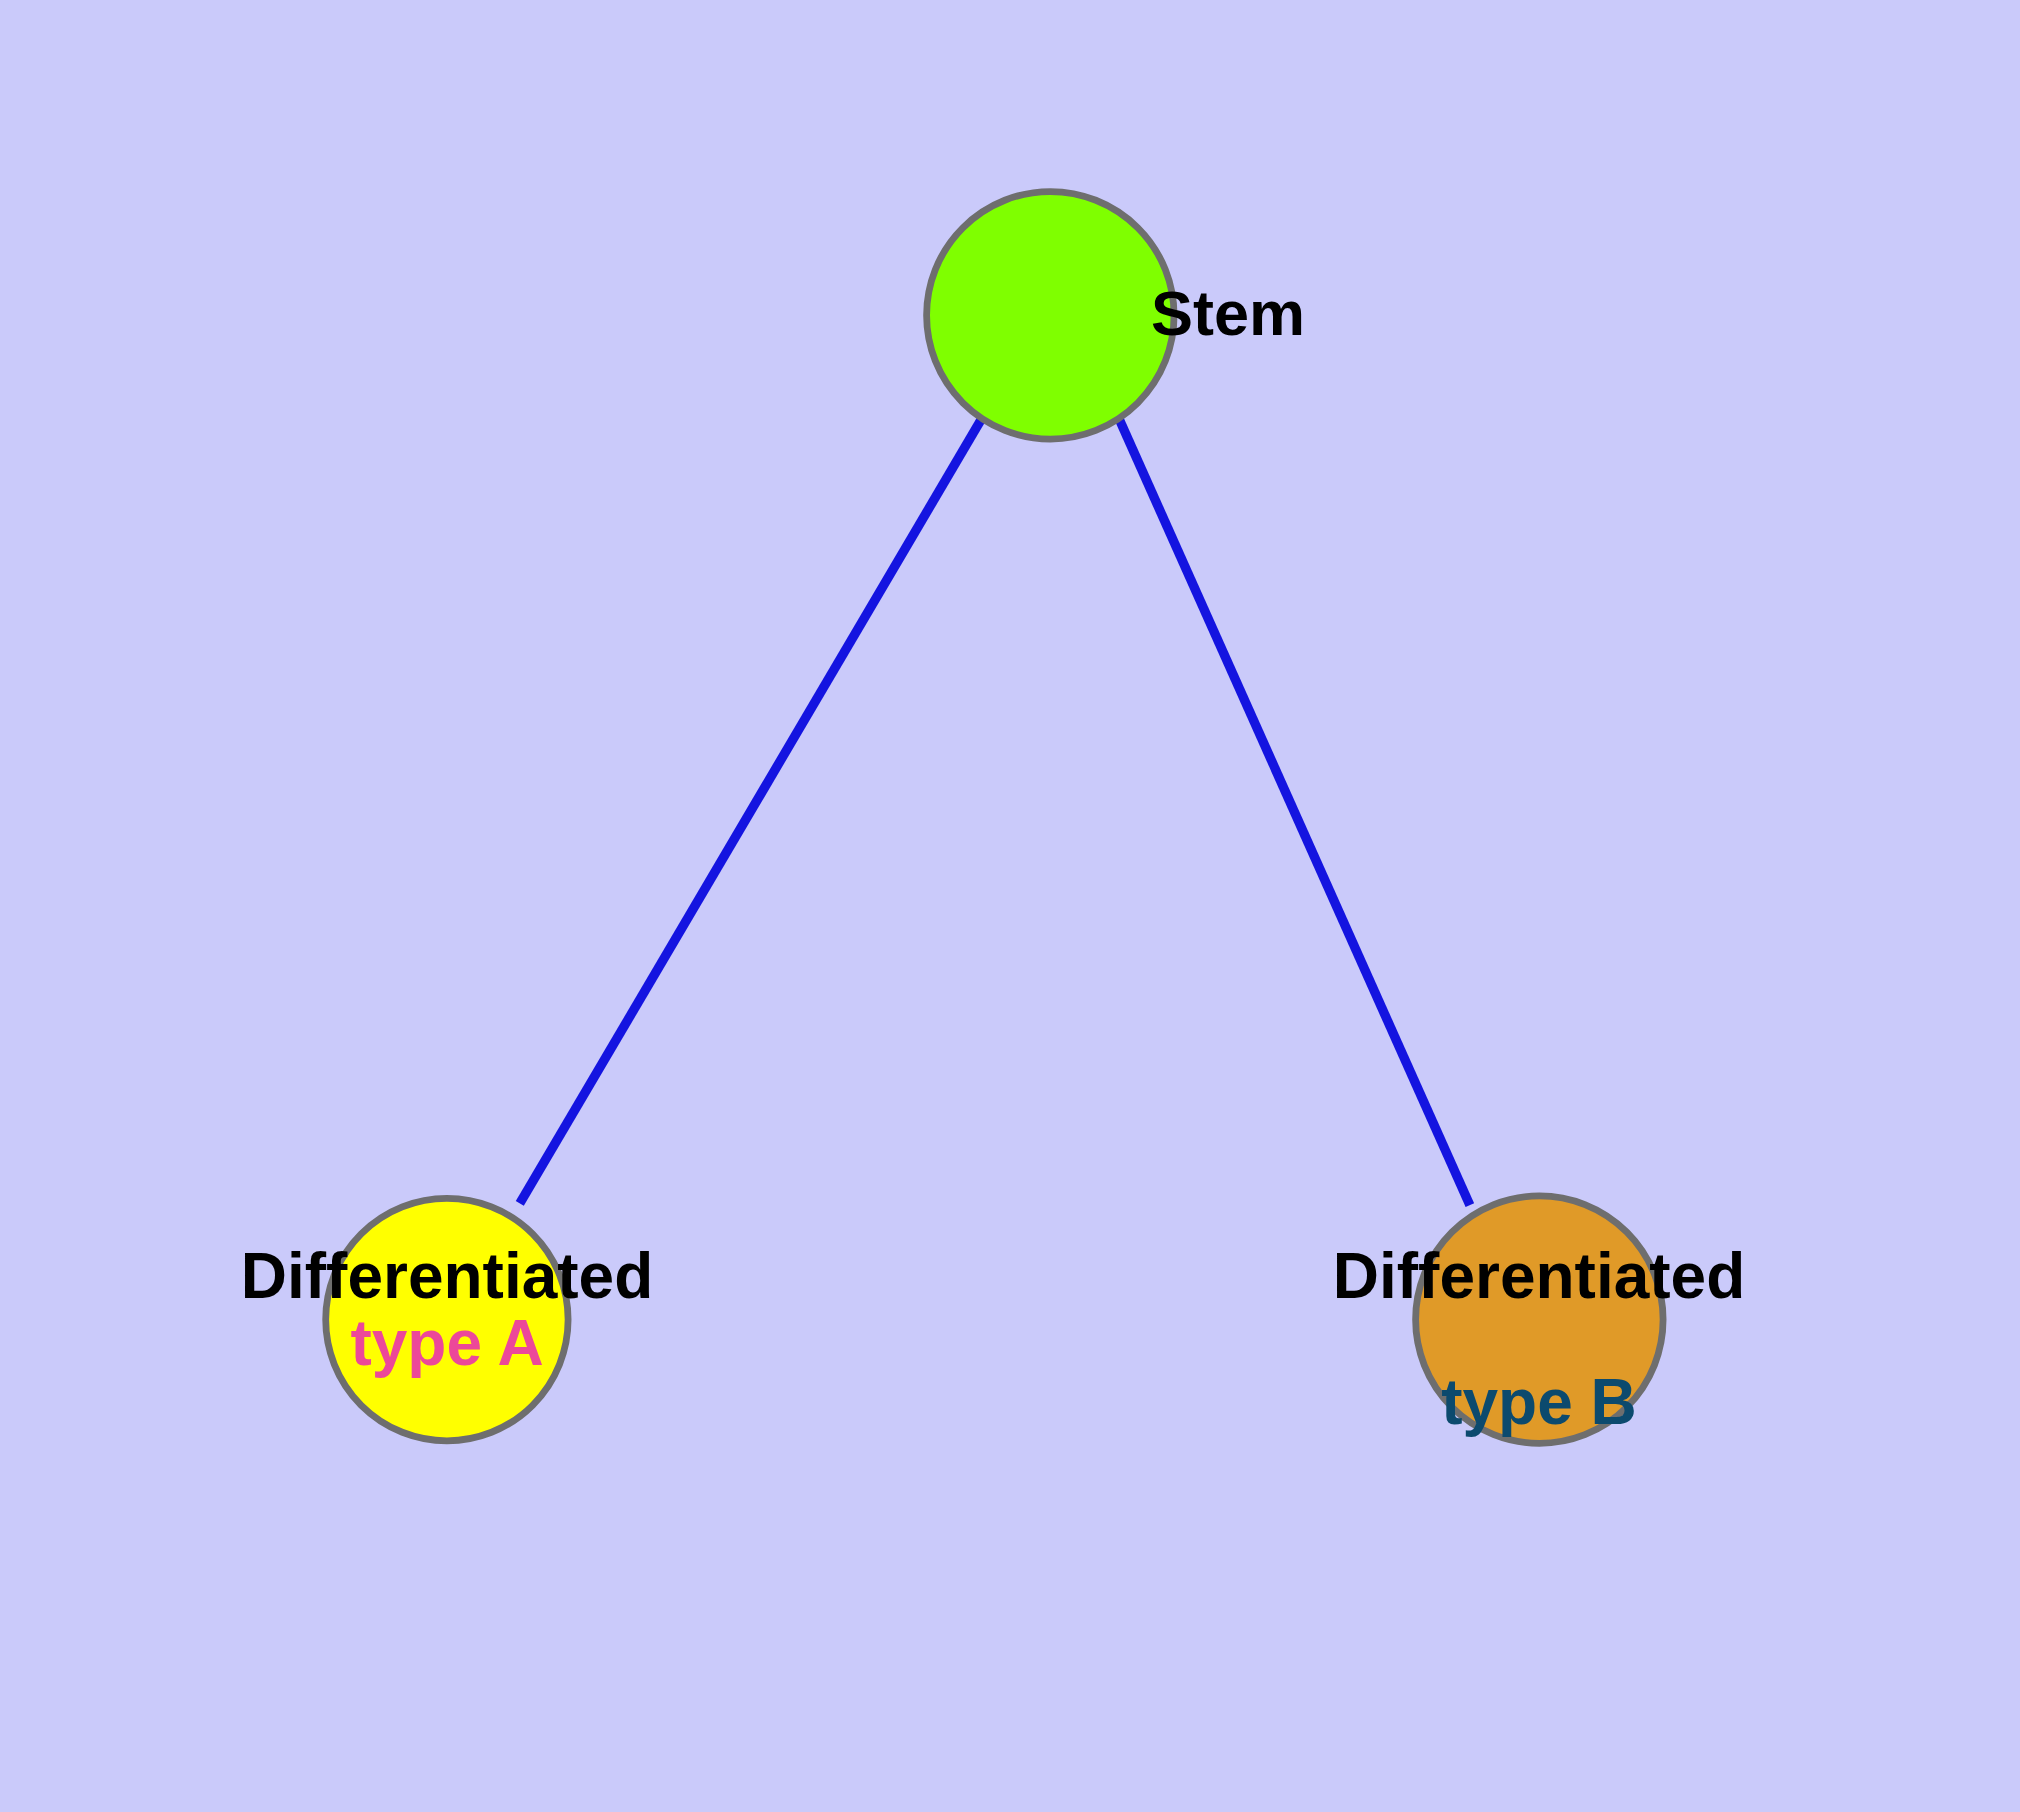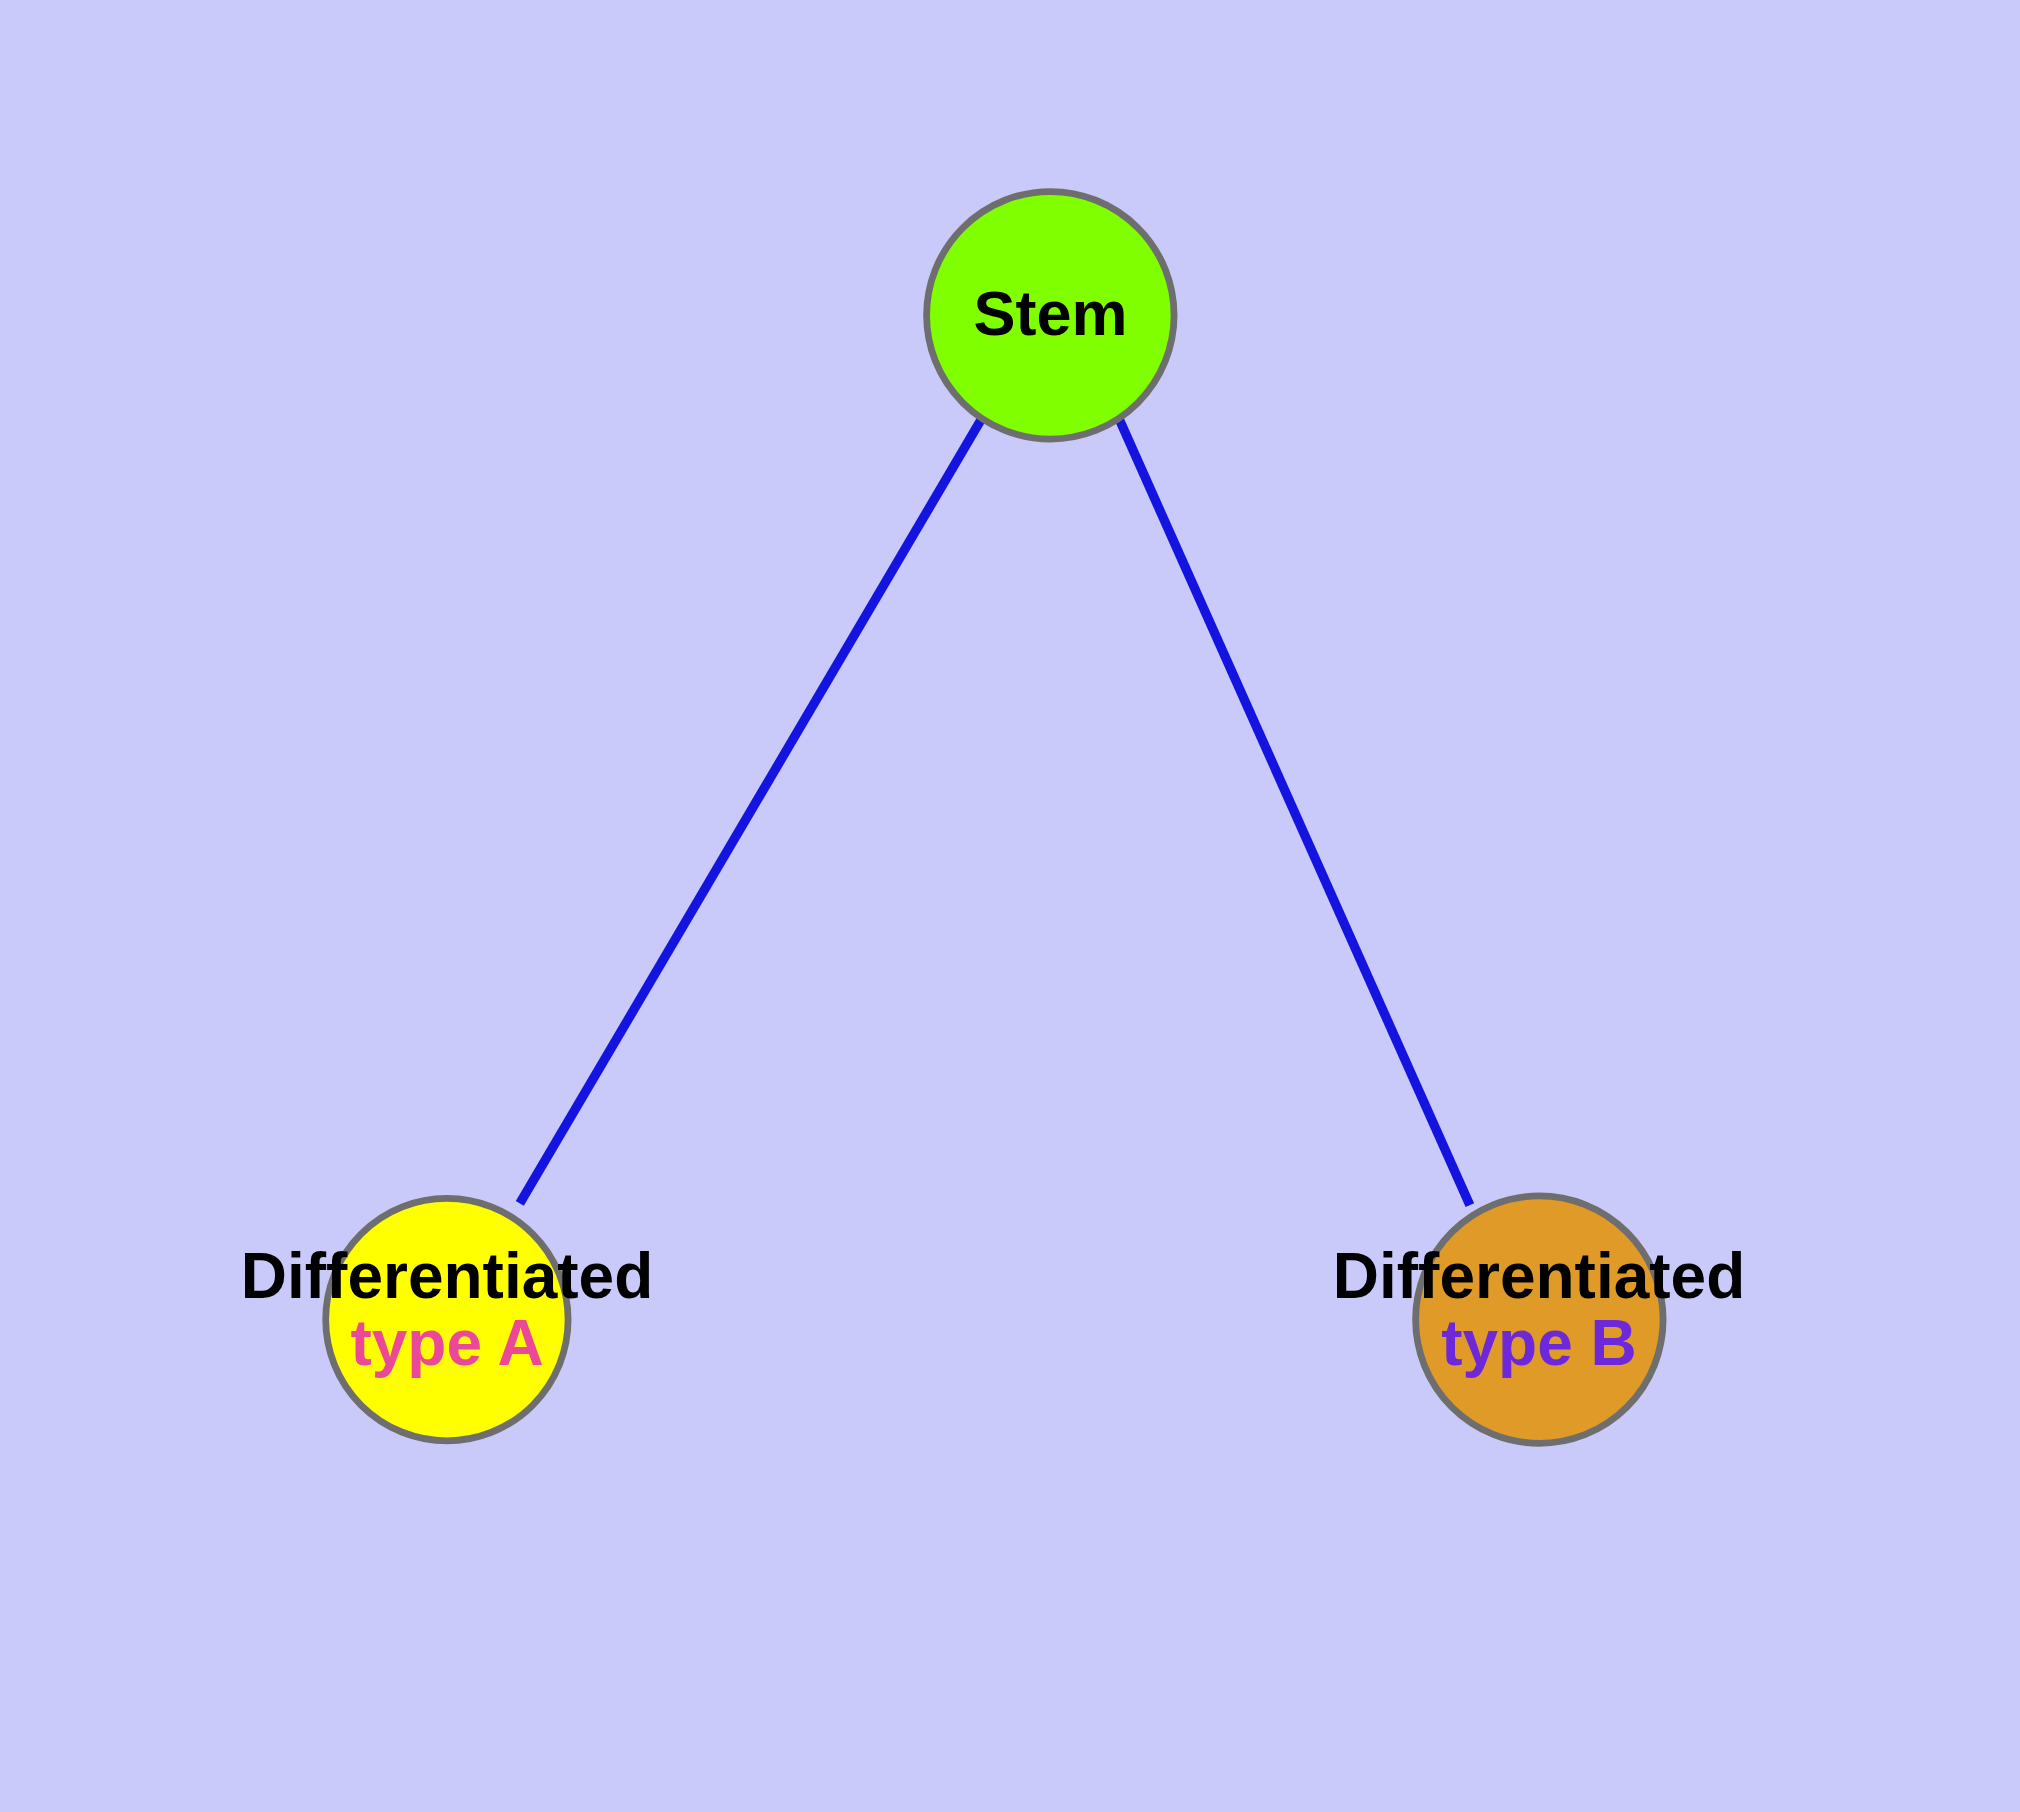--- a/index.html
+++ b/index.html
@@ -37,20 +37,21 @@
     color: #000000;
     font-family: "Liberation Sans", sans-serif;
     font-weight: bold;
     line-height: 1.08;
     white-space: pre;
     pointer-events: none;
     -webkit-font-smoothing: antialiased;
   }
   .node-label.big {
     font-size: 63px;
+    text-align: right;
   }
   .node-label.multi {
     font-size: 64px;
   }
 </style>
 </head>
 <body>
 
 <div id="canvas">
 
@@ -69,16 +70,16 @@
       <circle id="node-stem" cx="1239" cy="372" r="146" fill="#7fff00" stroke="#6e6e6e" stroke-width="8"></circle>
     </g>
   </svg>
 
   <div class="node-label big" id="label-stem" style="left: 796px; top: 279px; width: 509px; color: rgb(0, 0, 0);">Stem</div>
 
   <div class="node-label multi" id="label-diff-a-line1" style="left: 108px; top: 1242px; width: 678px; color: rgb(0, 0, 0);">Differentiated</div>
   <div class="node-label multi" id="label-diff-a-line2" style="left: 108px; top: 1309px; width: 678px; color: #ec4899;">type A</div>
 
   <div class="node-label multi" id="label-diff-b-line1" style="left: 1200px; top: 1242px; width: 678px; color: rgb(0, 0, 0);">Differentiated</div>
-  <div class="node-label multi" id="label-diff-b-line2" style="left: 1200px; top: 1309px; width: 678px; color: #6d28d9;">type B</div>
+  <div class="node-label multi" id="label-diff-b-line2" style="left: 1200px; top: 1368px; width: 678px; color: #0c4a6e;">type B</div>
 
 </div>
 
 
 </body></html>

